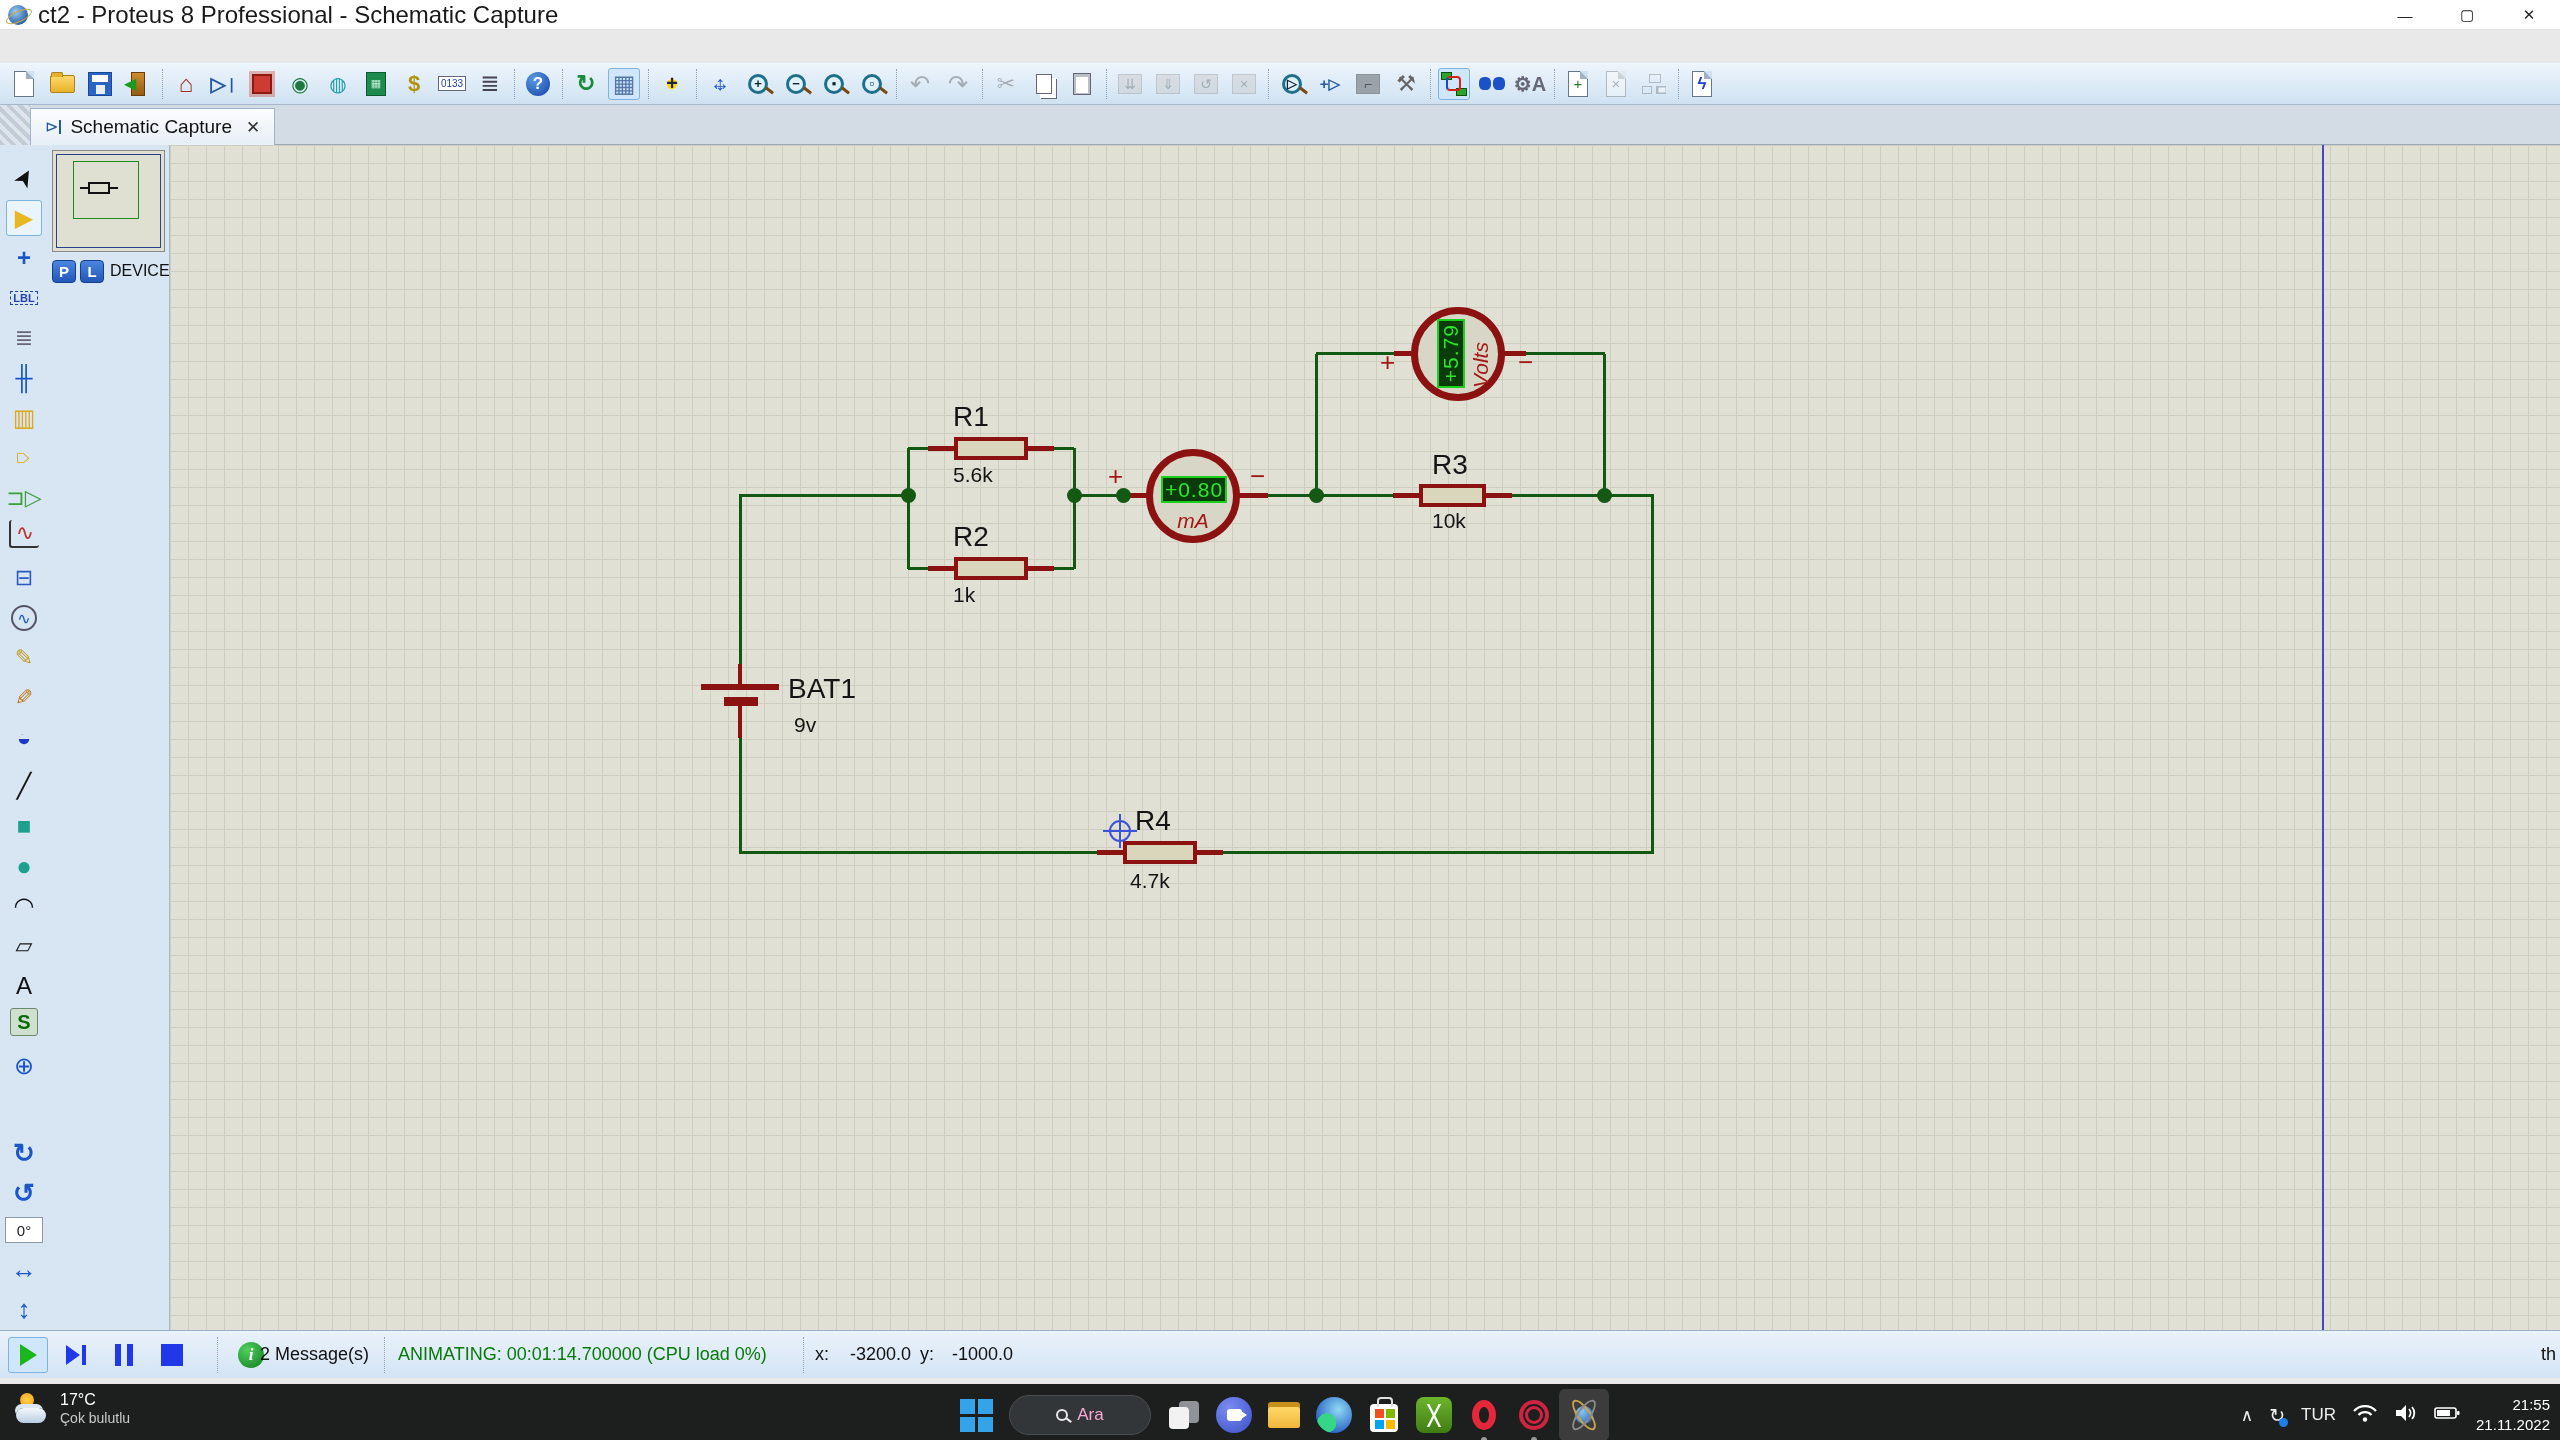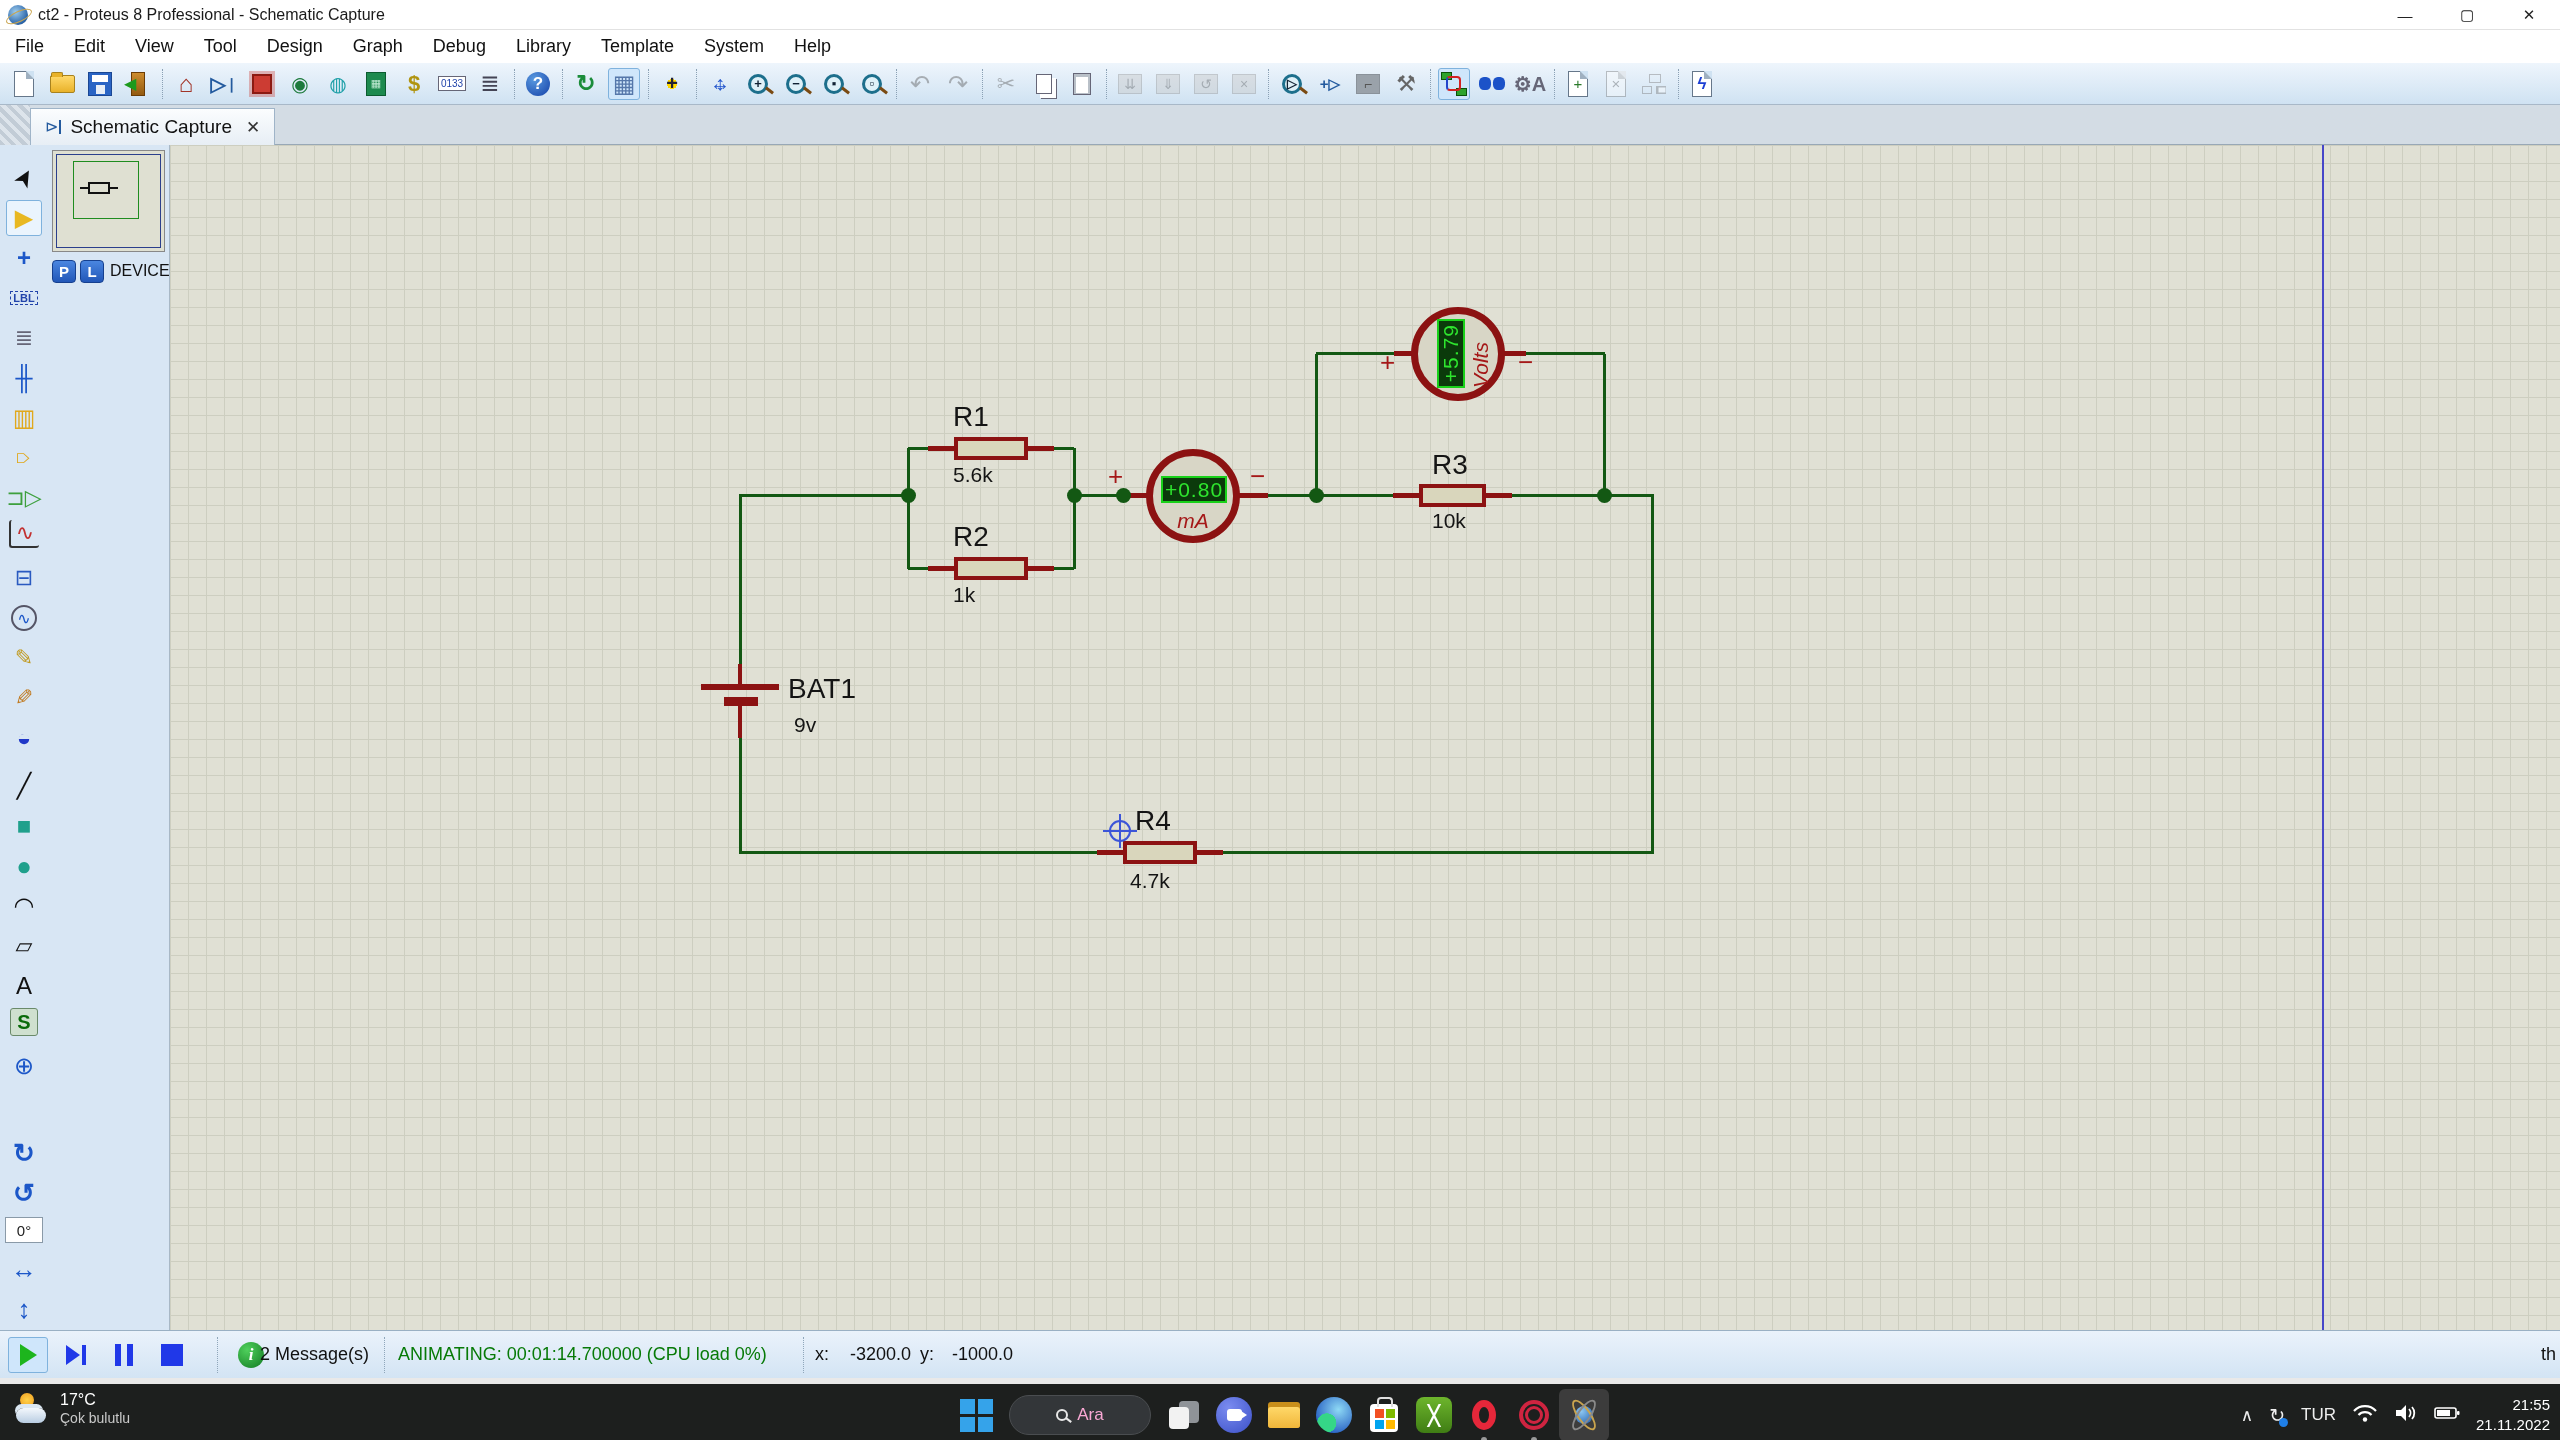--- a/index.html
+++ b/index.html
@@ -7,21 +7,21 @@
   .screen{position:relative;width:2560px;height:1440px;background:#e9e9e9;overflow:hidden;
           font-family:"Liberation Sans",sans-serif;color:#111;}
 
   
   .titlebar{position:absolute;left:0;top:0;width:2560px;height:30px;background:#ffffff;
             display:flex;align-items:center;border-bottom:1px solid #e2e2e2;}
   .applogo{width:20px;height:20px;margin-left:8px;border-radius:50%;
            background:radial-gradient(circle at 38% 35%,#9ecdee,#2b64a8 70%,#123c6e);position:relative;}
   .applogo::before{content:"";position:absolute;left:-3px;top:6px;width:26px;height:9px;border:1.5px solid #c9a44e;
            border-radius:50%;transform:rotate(-25deg);}
-  .titletext{margin-left:10px;font-size:16px;color:#1a1a1a;}
+  .titletext{margin-left:10px;font-size:24px;color:#1a1a1a;}
   .wincontrols{position:absolute;right:0;top:0;height:30px;display:flex;}
   .wbtn{width:62px;height:30px;display:flex;align-items:center;justify-content:center;font-size:15px;color:#222;}
 
   
   .menubar{position:absolute;left:0;top:30px;width:2560px;height:33px;background:#ffffff;
            display:flex;align-items:center;font-size:18px;}
   .menuitem{padding:0 15px;height:33px;display:flex;align-items:center;}
 
   
   .toolbar{position:absolute;left:0;top:63px;width:2560px;height:42px;
@@ -210,33 +210,20 @@
   <div class="titlebar">
     <div class="applogo"></div>
     <div class="titletext">ct2 - Proteus 8 Professional - Schematic Capture</div>
     <div class="wincontrols">
       <div class="wbtn">—</div>
       <div class="wbtn">▢</div>
       <div class="wbtn">✕</div>
     </div>
   </div>
 
-  <div class="menubar">
-    <div class="menuitem">File</div>
-    <div class="menuitem">Edit</div>
-    <div class="menuitem">View</div>
-    <div class="menuitem">Tool</div>
-    <div class="menuitem">Design</div>
-    <div class="menuitem">Graph</div>
-    <div class="menuitem">Debug</div>
-    <div class="menuitem">Library</div>
-    <div class="menuitem">Template</div>
-    <div class="menuitem">System</div>
-    <div class="menuitem">Help</div>
-  </div>
 
   <div class="toolbar">
     <div class="ti">
         <span class="pg"></span>
       </div>
     <div class="ti">
         <span class="fold"></span>
       </div>
     <div class="ti">
         <span class="sv"></span>

